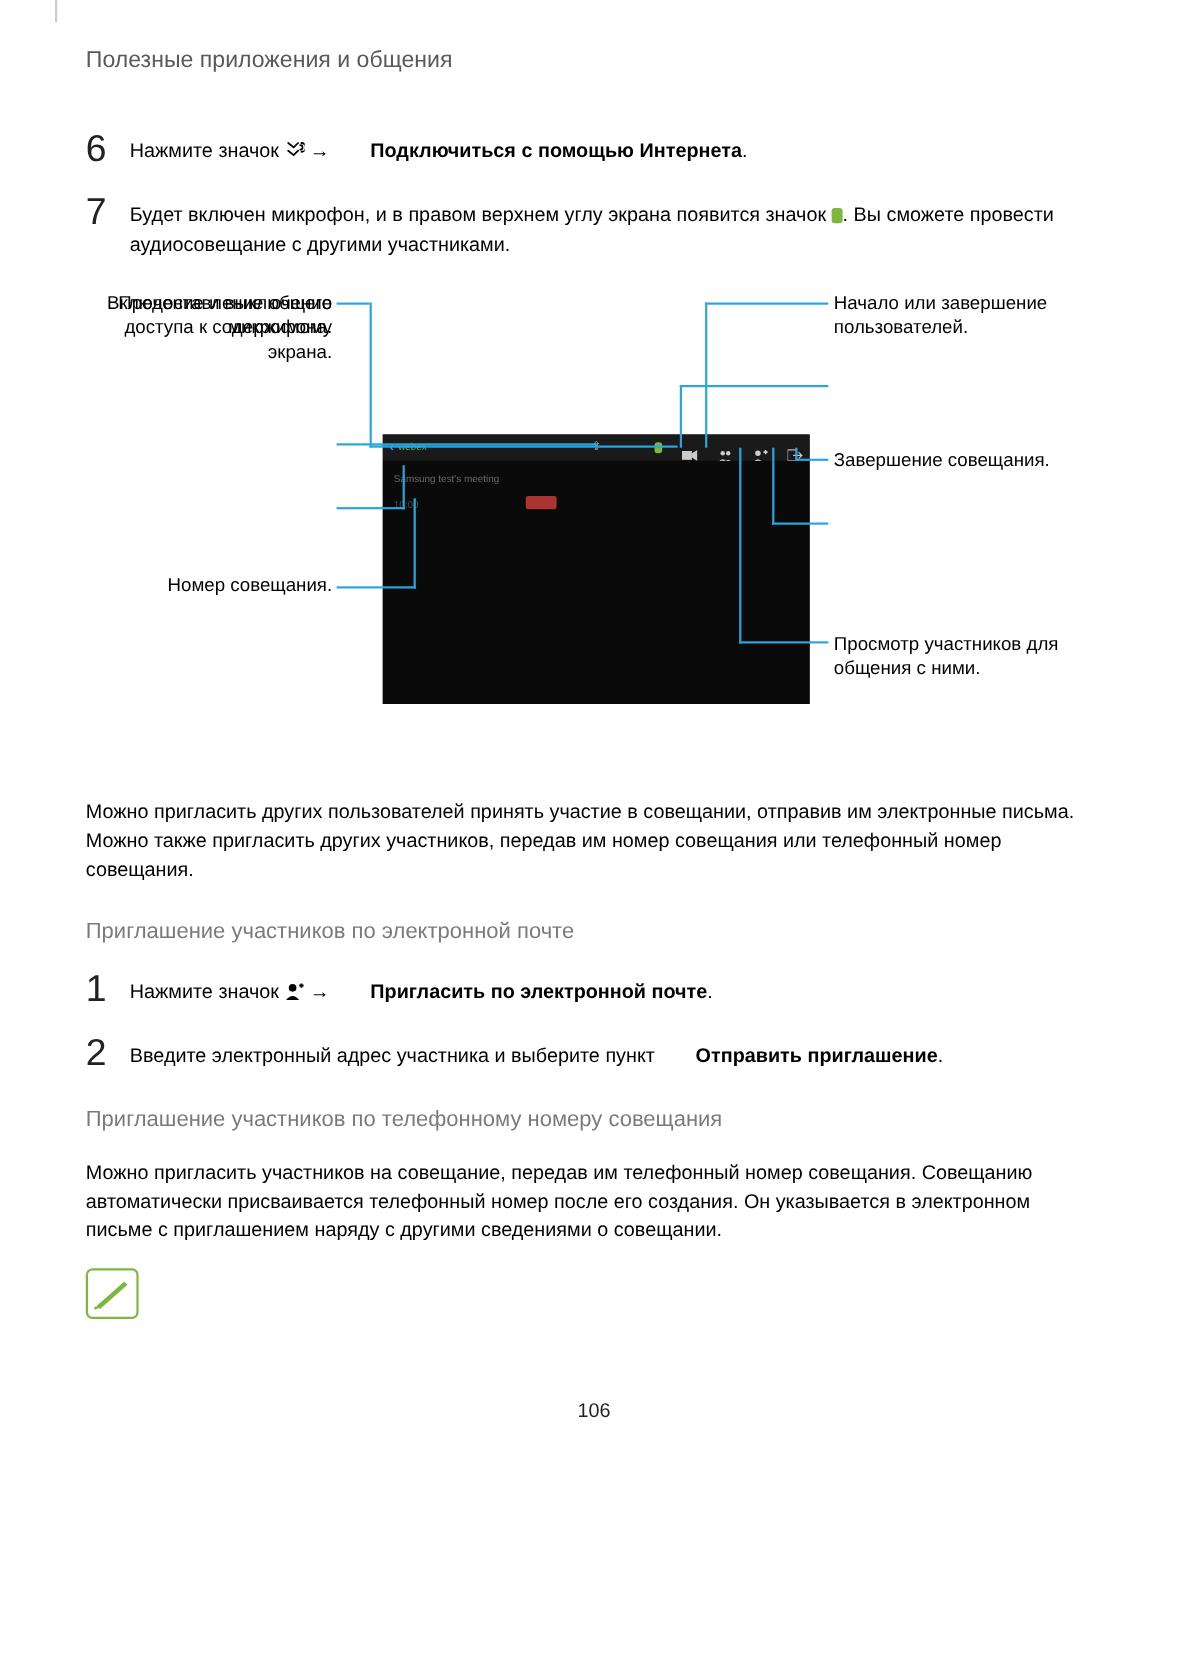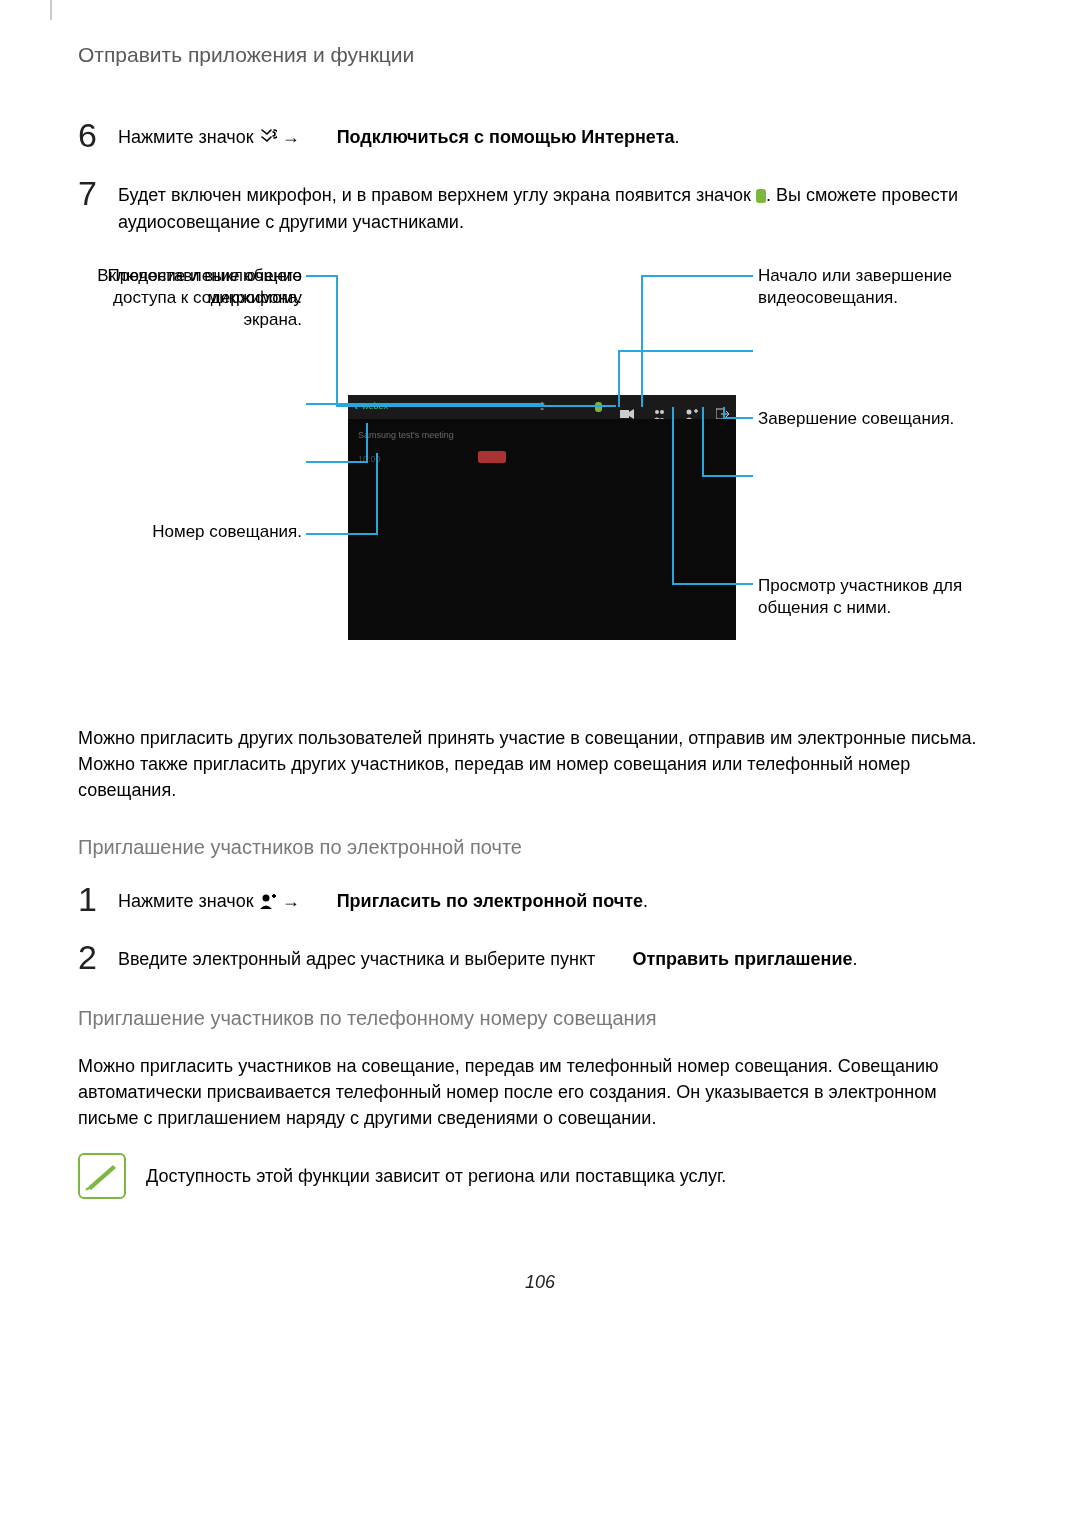--- a/index.html
+++ b/index.html
@@ -168,29 +168,28 @@
       display: flex;
       align-items: center;
       justify-content: center;
       flex-shrink: 0;
     }
     .page-num {
       text-align: center;
       font-size: 18px;
       color: #222;
       margin-top: 70px;
-      font-style: italic;
     }
   </style>
 </head>
 <body>
 
 <div class="page">
 
-  <div class="breadcrumb">Отправить приложения и функции</div>
+  <div class="breadcrumb">Полезные приложения и общения</div>
 
   <div class="step">
     <div class="step-num">6</div>
     <div class="step-body">
       <span>Нажмите значок </span>
       <span class="inline-icon">
         <svg viewBox="0 0 18 18">
             <path d="M3 2 L8 6 L12 2 M3 9 L8 13 L12 9 M14 4 a2 2 0 0 1 0 4 M15 2 a4 4 0 0 1 0 8" stroke="#000" stroke-width="1.6" fill="none" stroke-linecap="round"></path>
           </svg>
       </span>
@@ -240,21 +239,21 @@
         <div class="ss-line1">Samsung test's meeting</div>
         <div class="ss-line2">10:00</div>
         <div class="ss-red"></div>
       </div>
     </div>
 
     <div class="label-left" style="right:700px; top:0; width:220px">Включение и выключение микрофона.</div>
     <div class="label-left" style="right:700px; top:95; width:220px">Предоставление общего доступа к содержимому экрана.</div>
     <div class="label-left" style="right:700px; top:256px; width:220px">Номер совещания.</div>
 
-    <div class="label-right" style="left:680px; top:0; width:230px">Начало или завершение видеосовещания.</div>
+    <div class="label-right" style="left:680px; top:0; width:230px">Начало или завершение пользователей.</div>
     <div class="label-right" style="left:680px; top:143px; width:230px">Завершение совещания.</div>
     <div class="label-right" style="left:680px; top:310px; width:240px">Просмотр участников для общения с ними.</div>
 
     <div class="line-blue" style="left:228px; top:10px; width:30px; height:2px"></div>
     <div class="line-blue" style="left:258px; top:10px; width:2px; height:132px"></div>
     <div class="line-blue" style="left:258px; top:140px; width:280px; height:2px"></div>
 
     <div class="line-blue" style="left:228px; top:138px; width:22px; height:2px"></div>
     <div class="line-blue" style="left:250px; top:138px; width:213px; height:2px"></div>
     <div class="line-blue" style="left:463px; top:138px; width:2px; height:4px"></div>
@@ -313,18 +312,17 @@
   <p class="body">Можно пригласить участников на совещание, передав им телефонный номер совещания. Совещанию автоматически присваивается телефонный номер после его создания. Он указывается в электронном письме с приглашением наряду с другими сведениями о совещании.</p>
 
   <div class="note">
     <div class="note-icon-wrap">
       <svg width="34" height="30" viewBox="0 0 34 30">
         <path d="M3 26 L28 4 L31 7 L6 29 Z" fill="#7cb83e"></path>
         <path d="M2 28 L5 25 L7 27 L3 29 Z" fill="#7cb83e"></path>
         <path d="M1 29 L3 27" stroke="#7cb83e" stroke-width="2"></path>
       </svg>
     </div>
-    <div style="padding-top:10px">Доступность этой функции зависит от региона или поставщика услуг.</div>
   </div>
 
   <div class="page-num">106</div>
 
 </div>
 
 </body></html>

